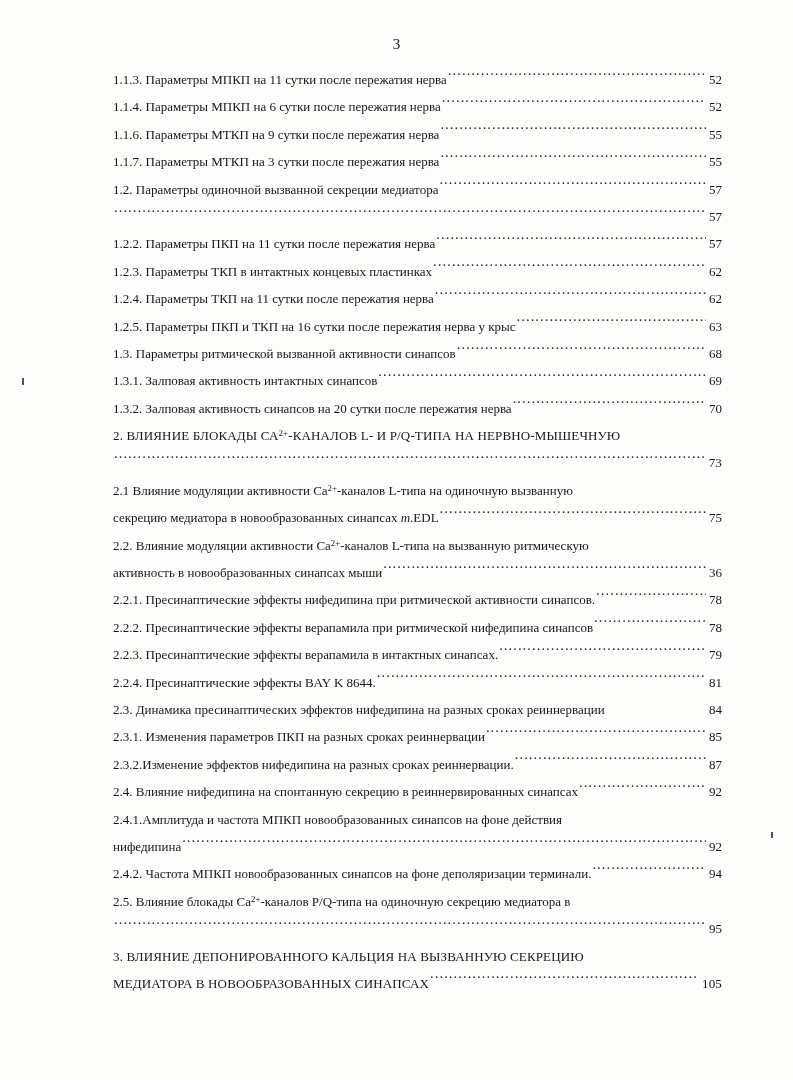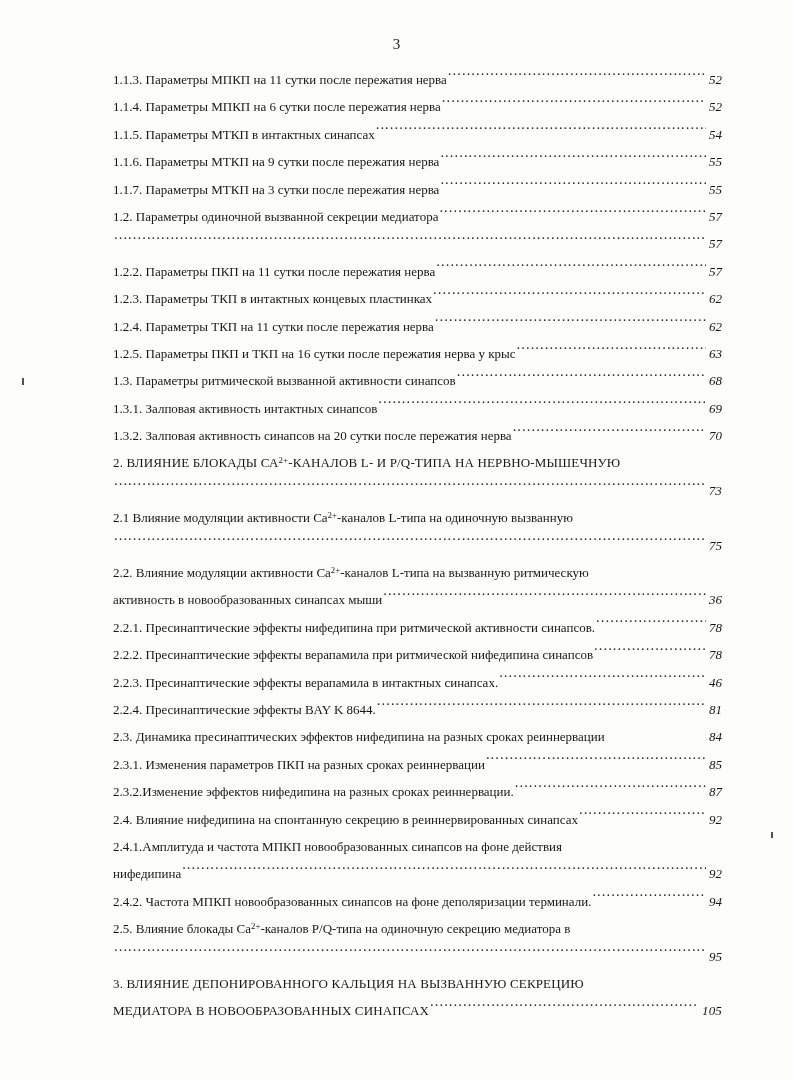--- a/index.html
+++ b/index.html
@@ -87,21 +87,20 @@
     color: #2a2a2a;
   }
 
   .entry.noleader .leader { flex: 0 0 0; margin: 0; }
   .entry.noleader .leader::after { content: ""; }
 
   .entry .pg {
     flex: 0 0 auto;
     text-align: right;
     padding-left: 2px;
-    font-style: italic;
   }
 
   
   .entry.cont .leader::after { content: ""; }
 
   
   .caps {
     letter-spacing: 0.15px;
   }
 
@@ -137,25 +136,20 @@
           <span class="txt">1.1.3. Параметры МПКП на 11 сутки после пережатия нерва</span>
           <span class="leader"></span>
           <span class="pg">52</span>
         </div>
         <div class="entry">
           <span class="txt">1.1.4. Параметры МПКП на 6 сутки после пережатия нерва</span>
           <span class="leader"></span>
           <span class="pg">52</span>
         </div>
         <div class="entry">
-          <span class="txt">1.1.5. Параметры МТКП в интактных синапсах</span>
-          <span class="leader"></span>
-          <span class="pg">54</span>
-        </div>
-        <div class="entry">
           <span class="txt">1.1.6. Параметры МТКП на 9 сутки после пережатия нерва</span>
           <span class="leader"></span>
           <span class="pg">55</span>
         </div>
         <div class="entry">
           <span class="txt">1.1.7. Параметры МТКП на 3 сутки после пережатия нерва</span>
           <span class="leader"></span>
           <span class="pg">55</span>
         </div>
         <div class="entry">
@@ -208,20 +202,21 @@
         </div>
         <div class="entry caps">
           <span class="leader"></span>
           <span class="pg">73</span>
         </div>
         <div class="entry noleader cont">
           <span class="txt">2.1 Влияние модуляции активности Ca<sup>2+</sup>-каналов L-типа на одиночную вызванную</span>
           <span class="leader"></span>
         </div>
         <div class="entry">
+          <span class="txt">секрецию медиатора в новообразованных синапсах <span class="ital">m</span>.EDL</span>
           <span class="leader"></span>
           <span class="pg">75</span>
         </div>
         <div class="entry noleader cont">
           <span class="txt">2.2. Влияние модуляции активности Ca<sup>2+</sup>-каналов L-типа на вызванную ритмическую</span>
           <span class="leader"></span>
         </div>
         <div class="entry">
           <span class="txt">активность в новообразованных синапсах мыши</span>
           <span class="leader"></span>
@@ -233,21 +228,21 @@
           <span class="pg">78</span>
         </div>
         <div class="entry">
           <span class="txt">2.2.2. Пресинаптические эффекты верапамила при ритмической нифедипина синапсов</span>
           <span class="leader"></span>
           <span class="pg">78</span>
         </div>
         <div class="entry">
           <span class="txt">2.2.3. Пресинаптические эффекты верапамила в интактных синапсах.</span>
           <span class="leader"></span>
-          <span class="pg">46</span>
+          <span class="pg">79</span>
         </div>
         <div class="entry">
           <span class="txt">2.2.4. Пресинаптические эффекты BAY K 8644.</span>
           <span class="leader"></span>
           <span class="pg">81</span>
         </div>
         <div class="entry noleader">
           <span class="txt">2.3. Динамика пресинаптических эффектов нифедипина на разных сроках реиннервации</span>
           <span class="leader"></span>
           <span class="pg">84</span>

